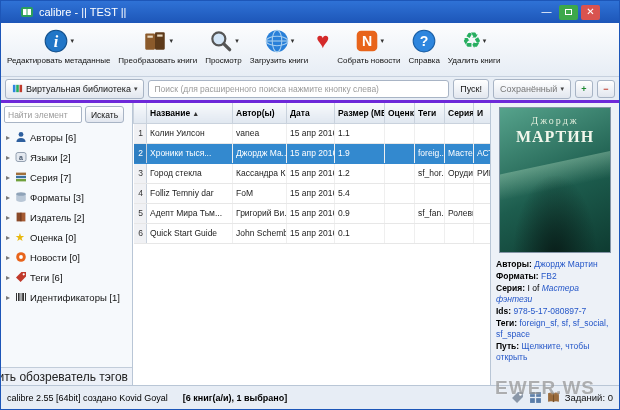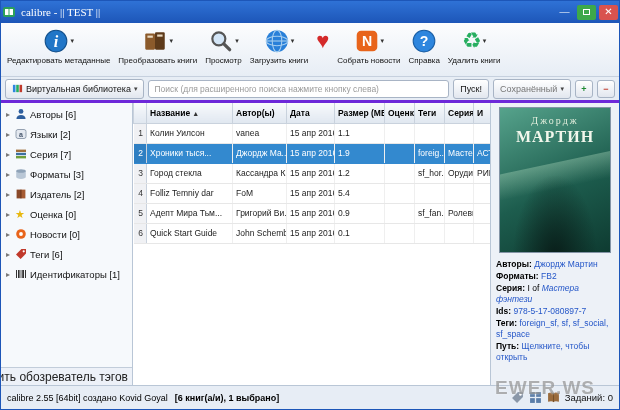--- a/index.html
+++ b/index.html
@@ -2,21 +2,21 @@
 <html><head>
 <meta charset="utf-8">
 <style>
   * { box-sizing: border-box; margin: 0; padding: 0; }
   body { margin: 0; background: #9aa5b0; font-family: "Liberation Sans", sans-serif; }
   .window { position: relative; width: 620px; height: 410px; border: 1px solid #1d56b8;
             display: flex; flex-direction: column; background: #e9eef6; overflow: hidden; }
 
   
   .titlebar { height: 22px; flex: 0 0 22px; background: linear-gradient(#2f72d6, #1d56b8);
-              display: flex; align-items: center; padding: 0 1px; color: #fff; font-size: 11px; font-family: Liberation Serif, serif; }
+              display: flex; align-items: center; padding: 0 19px; color: #fff; font-size: 11px; }
   .app-icon { width: 14px; height: 14px; margin-right: 5px; }
   .win-btns { margin-left: auto; display: flex; gap: 3px; align-items: center; }
   .win-btn { width: 19px; height: 15px; display: flex; align-items: center; justify-content: center;
              color: #fff; font-size: 10px; line-height: 1; border-radius: 2px; }
   .win-btn.max { background: #3da84a; }
   .win-btn.max i { display: block; width: 7px; height: 6px; border: 1px solid #fff; }
   .win-btn.close { background: #d9534f; }
 
   
   .toolbar { height: 54px; flex: 0 0 54px; display: flex; align-items: stretch;
@@ -95,21 +95,21 @@
   .cover-surname { color: #f2f7ec; font-size: 16px; font-weight: bold; letter-spacing: 1px;
                    font-family: "Liberation Serif", serif; }
   .fields { margin-top: 6px; }
   .fld { margin-bottom: 1px; }
   .fld b { color: #000; }
   .fld a { color: #2456c8; text-decoration: none; }
   .fld .ital { font-style: italic; }
 
   
   .statusbar { height: 24px; flex: 0 0 24px; border-top: 1px solid #b9c6d6; background: #e7edf5;
-               display: flex; align-items: center; padding: 0 6px; font-size: 9px; gap: 4px; }
+               display: flex; align-items: center; padding: 0 6px; font-size: 9px; gap: 12px; }
   .sb-books { font-weight: bold; margin-left: 3px; }
   .sb-right { margin-left: auto; display: flex; align-items: center; gap: 5px; }
   .sb-ico svg { width: 13px; height: 13px; display: block; }
   .jobs { font-size: 9.5px; color: #111; }
 
   .watermark { position: absolute; right: 24px; bottom: 10px; font-size: 19px; font-weight: bold;
                letter-spacing: 1px; color: rgba(115,115,115,.55); pointer-events: none;
                text-shadow: 0 0 2px rgba(255,255,255,.6); }
 </style>
 </head>
@@ -250,20 +250,24 @@
       <span>Сохранённый</span>
       <span class="cmb-arrow">▾</span>
     </span>
     <span class="btn mini-btn plus">+</span>
     <span class="btn mini-btn minus">−</span>
   </div>
 
   <div class="main">
 
     <div class="sidebar">
+      <div class="findrow">
+        <input class="find-input" type="text" placeholder="Найти элемент" style="">
+        <span class="btn find-btn">Искать</span>
+      </div>
       <div class="cat-list">
 
         <div class="cat">
           <span class="exp">▸</span>
           <span class="cat-ico">
               <svg viewBox="0 0 12 12">
                 <circle cx="6" cy="3.4" r="2.4" fill="#2e5f9e"></circle>
                 <path d="M1.4 11c0-2.6 2-4.1 4.6-4.1s4.6 1.5 4.6 4.1z" fill="#2e5f9e"></path>
               </svg>
             </span>

